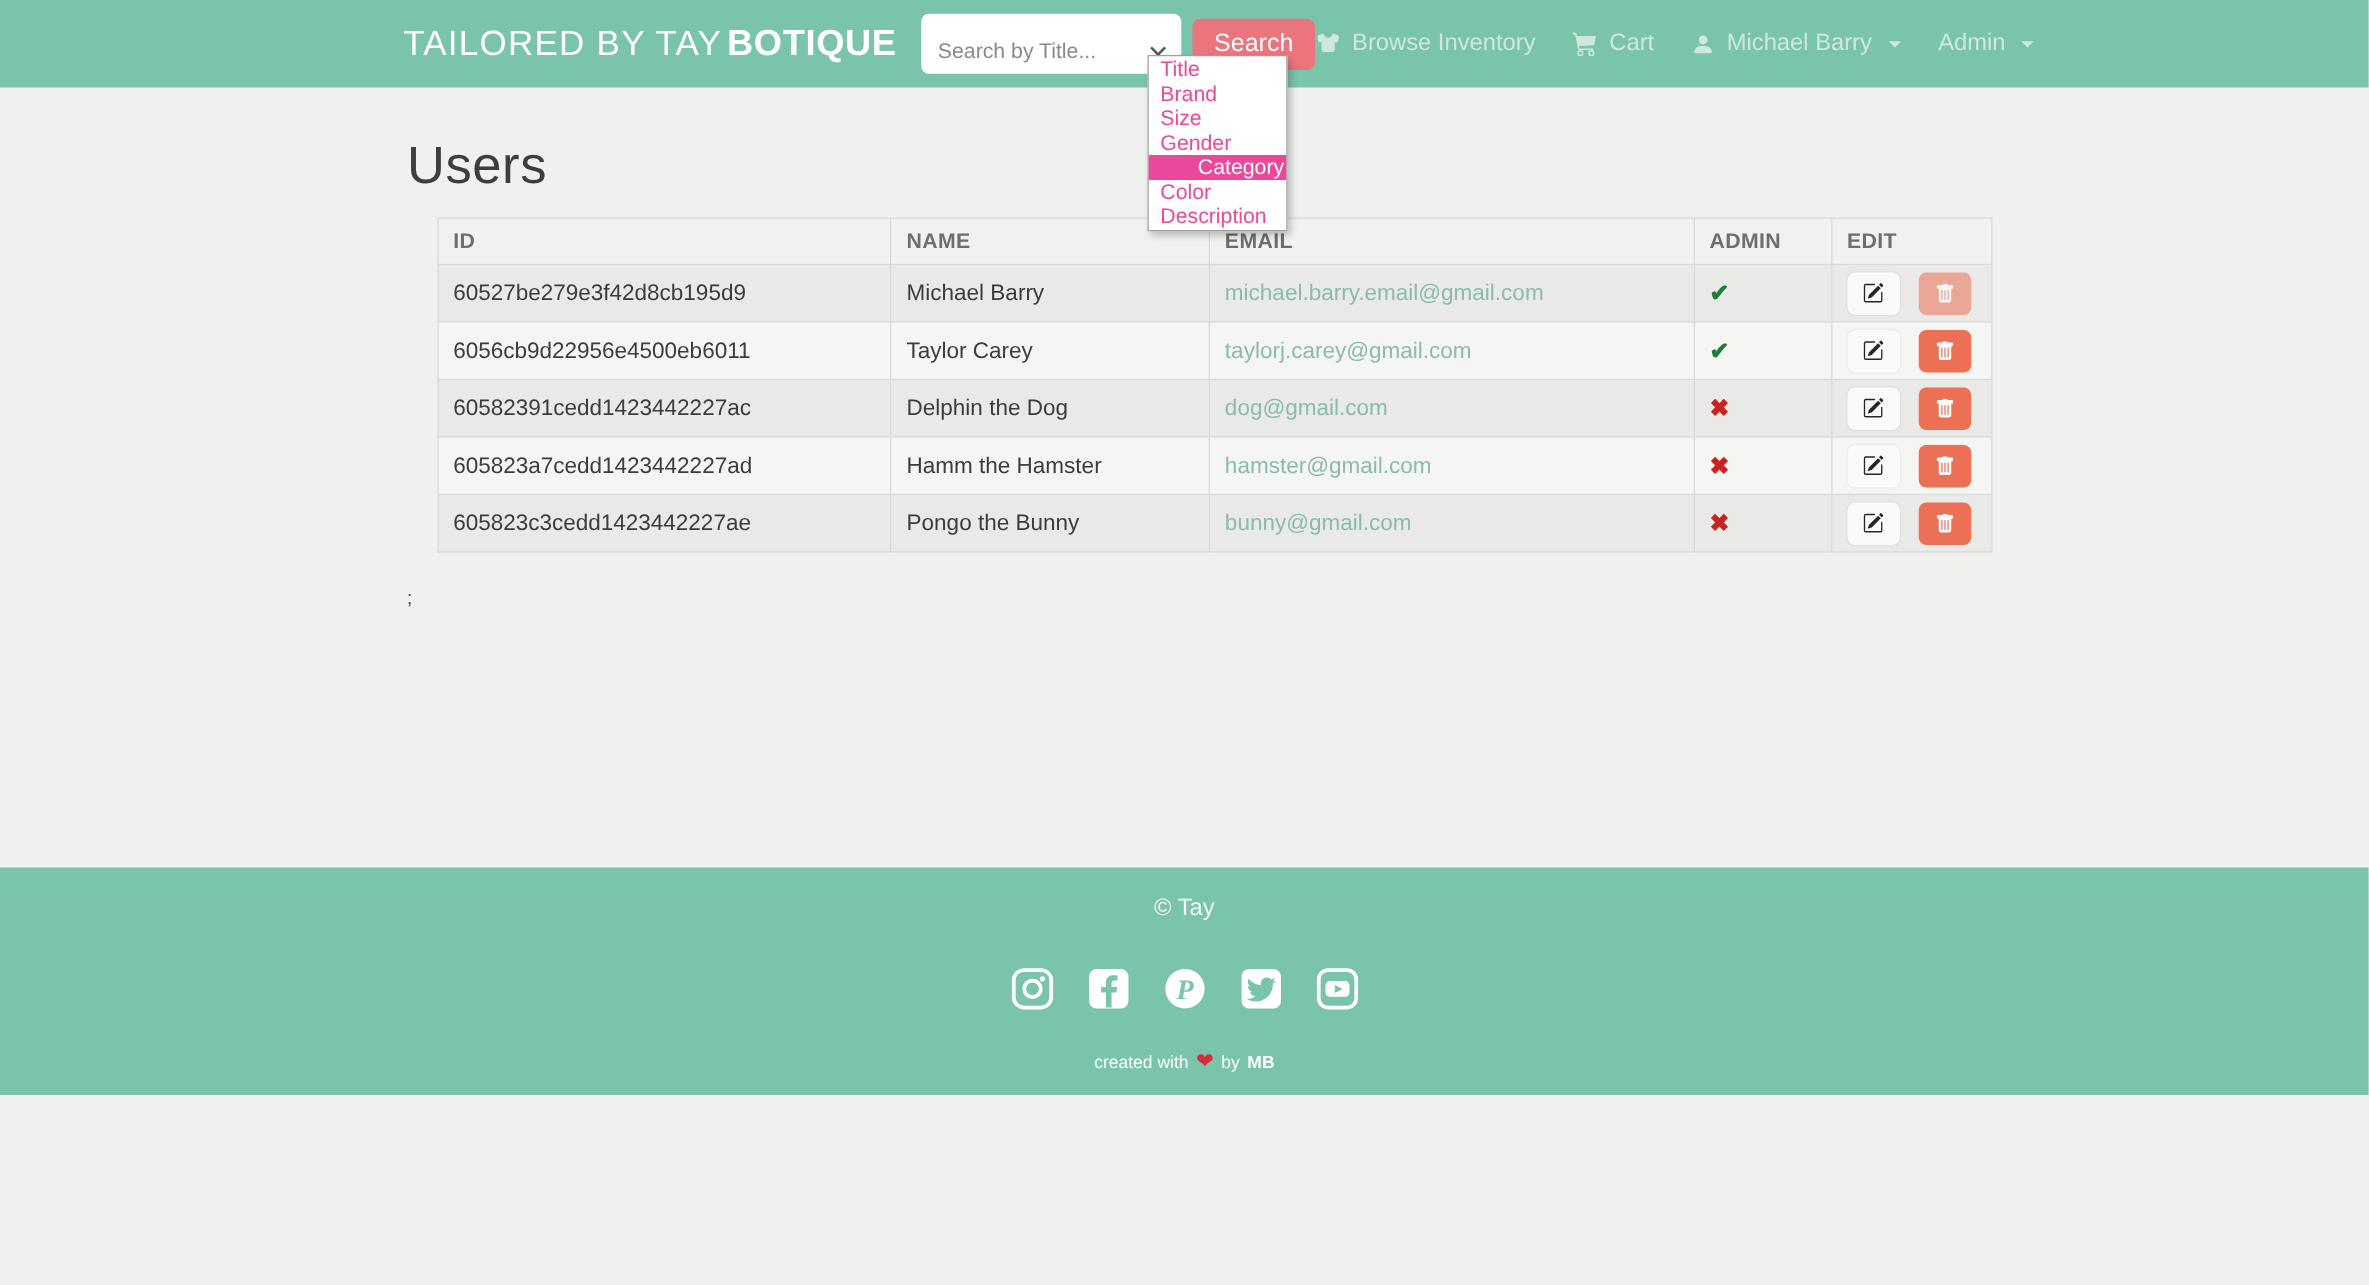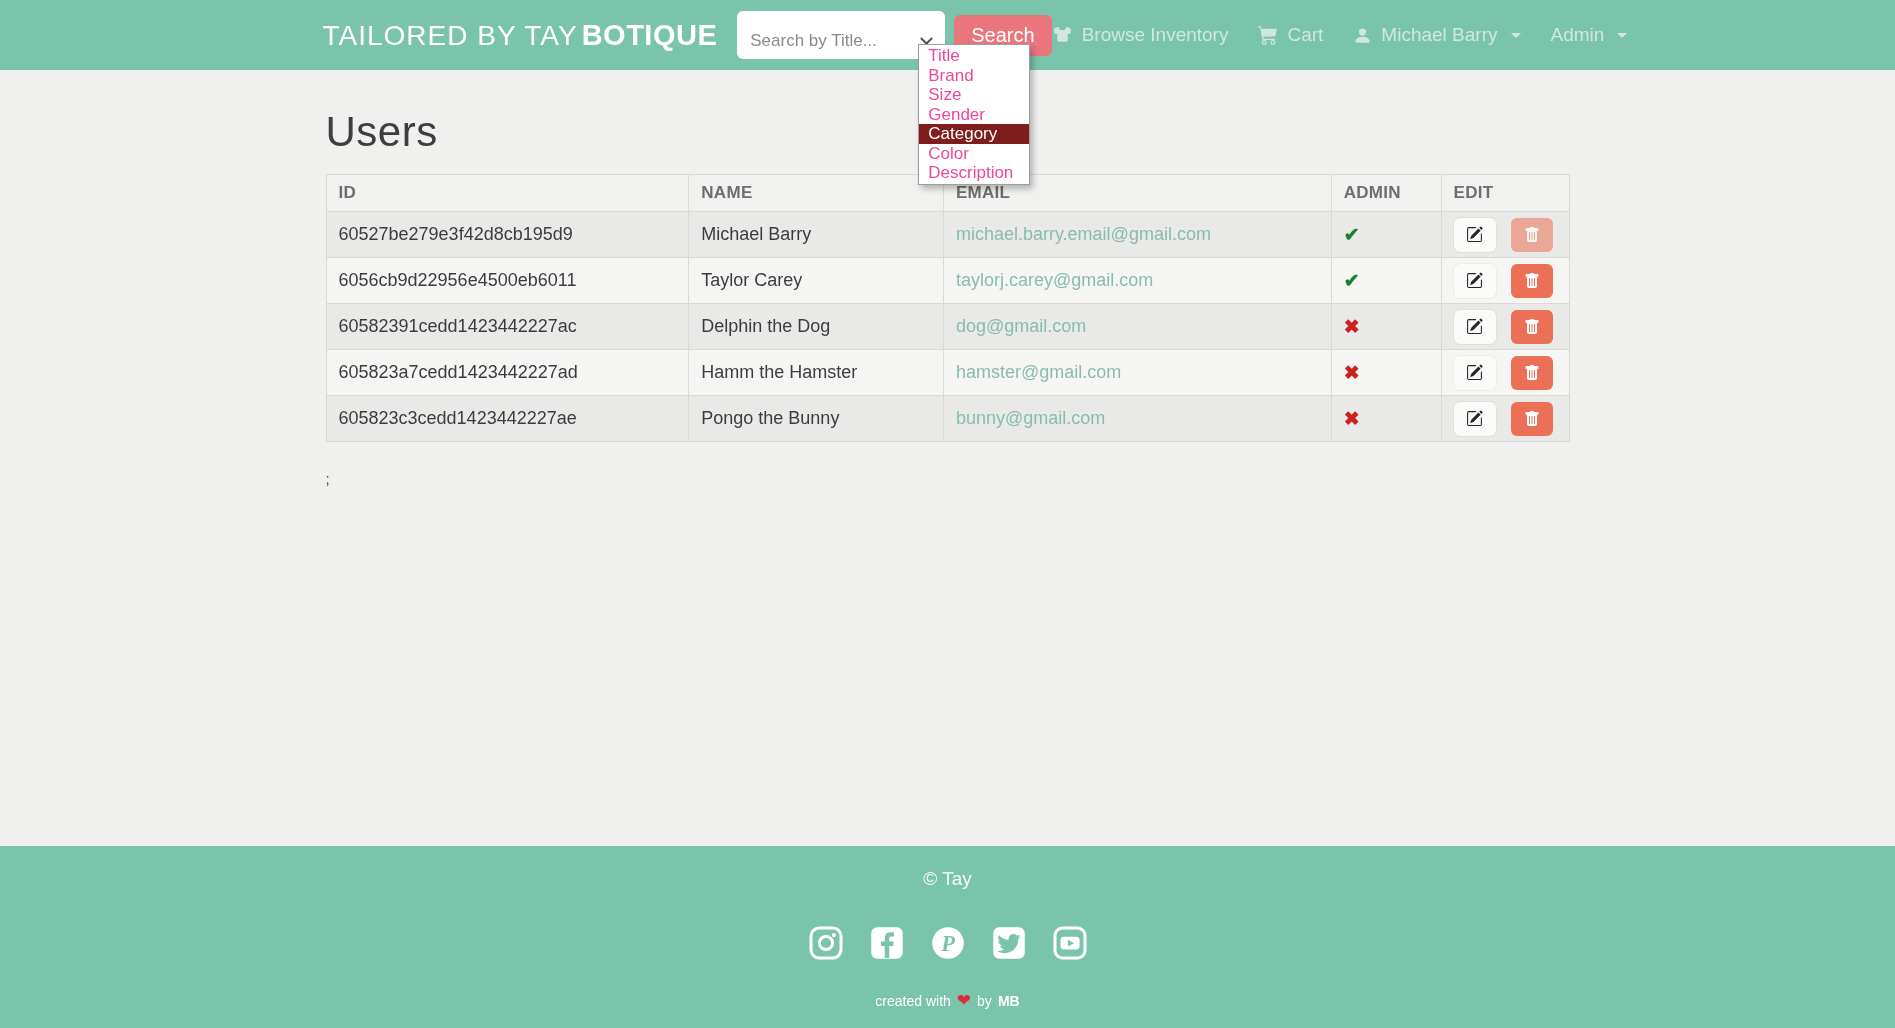--- a/index.html
+++ b/index.html
@@ -19,35 +19,35 @@
     padding: 12px 14px 0 13px; color: #8a8a8a; font-size: 17px; cursor: pointer; }
   .chevron { width: 9px; height: 9px; border-right: 2px solid #555; border-bottom: 2px solid #555;
     transform: rotate(45deg) translate(-2px,-2px); }
   .search-btn { margin-left: 9px; height: 41px; padding: 0 17px; background: #ea757d; color: #fff;
     font-size: 20px; border: none; border-radius: 6px; cursor: pointer; font-family: inherit; }
 
   .options-list { position: absolute; top: 33px; left: 181px; width: 112px; background: #ffffff;
     border: 1px solid #9e9e9e; box-shadow: 3px 4px 6px rgba(0,0,0,0.25); z-index: 50; padding: 1px 0; }
   .option { font-size: 17px; line-height: 19.5px; padding: 0 2px 0 9px; color: #ec4899;
     cursor: default; white-space: nowrap; }
-  .option.selected { background: #7f1d1d; color: #ffffff; }
+  .option.selected { background: #ec4899; color: #ffffff; text-align: right; }
 
   .nav-links { margin-left: auto; margin-right: 50px; display: flex; align-items: center; gap: 30px;
     color: #cfe8dc; font-size: 19px; }
   .nav-item { display: flex; align-items: center; gap: 9px; cursor: pointer; white-space: nowrap; }
   .nav-item svg { fill: #cfe8dc; display: block; }
   .caret { width: 0; height: 0; border-left: 5px solid transparent; border-right: 5px solid transparent;
     border-top: 5px solid #cfe8dc; margin-left: 4px; }
 
   
-  .main { height: 776px; overflow: hidden; }
+  .main { height: 624px; overflow: hidden; }
   .container { width: 1244px; margin: 0 auto; }
   .page-title { font-size: 42px; font-weight: 500; color: #3e3e3e; margin: 38px 0 18px; letter-spacing: 0.5px; }
 
-  table.users { width: 100%; border-collapse: collapse; }
+  table.users { width: 100%; border-collapse: collapse; margin-left: 24px; }
   .users th, .users td { border: 1px solid #d9d9d8; text-align: left; padding: 0 12px; }
   .users th { height: 37px; font-size: 17px; color: #6e6e6e; background: #f1f1f0; font-weight: 700; letter-spacing: 0.3px; }
   .users td { height: 46px; font-size: 18px; color: #3c3c3c; }
   .users tbody tr:nth-child(odd) { background: #e9e9e8; }
   .users tbody tr:nth-child(even) { background: #f5f5f4; }
   .cell-email a { color: #8abcab; text-decoration: none; cursor: pointer; }
   .admin-mark { font-size: 19px; font-weight: 700; }
   .admin-mark.check { color: #1e7e34; }
   .admin-mark.cross { color: #cc2121; }
 

